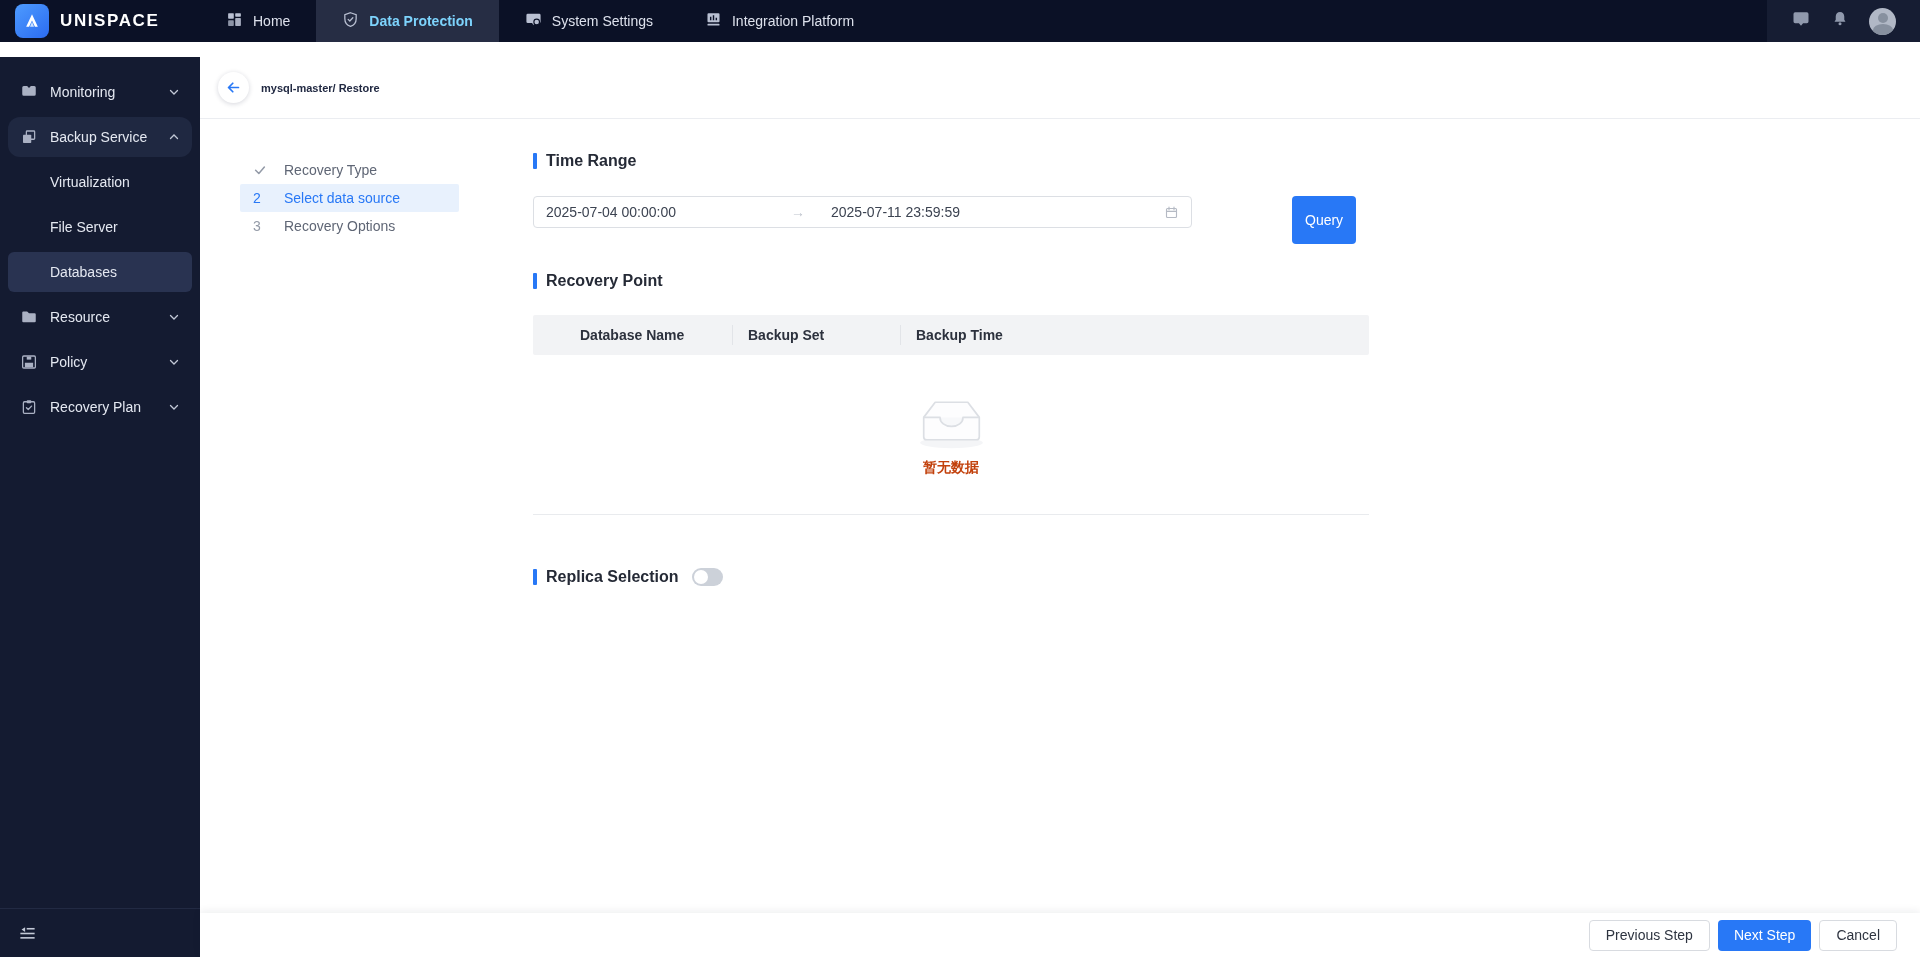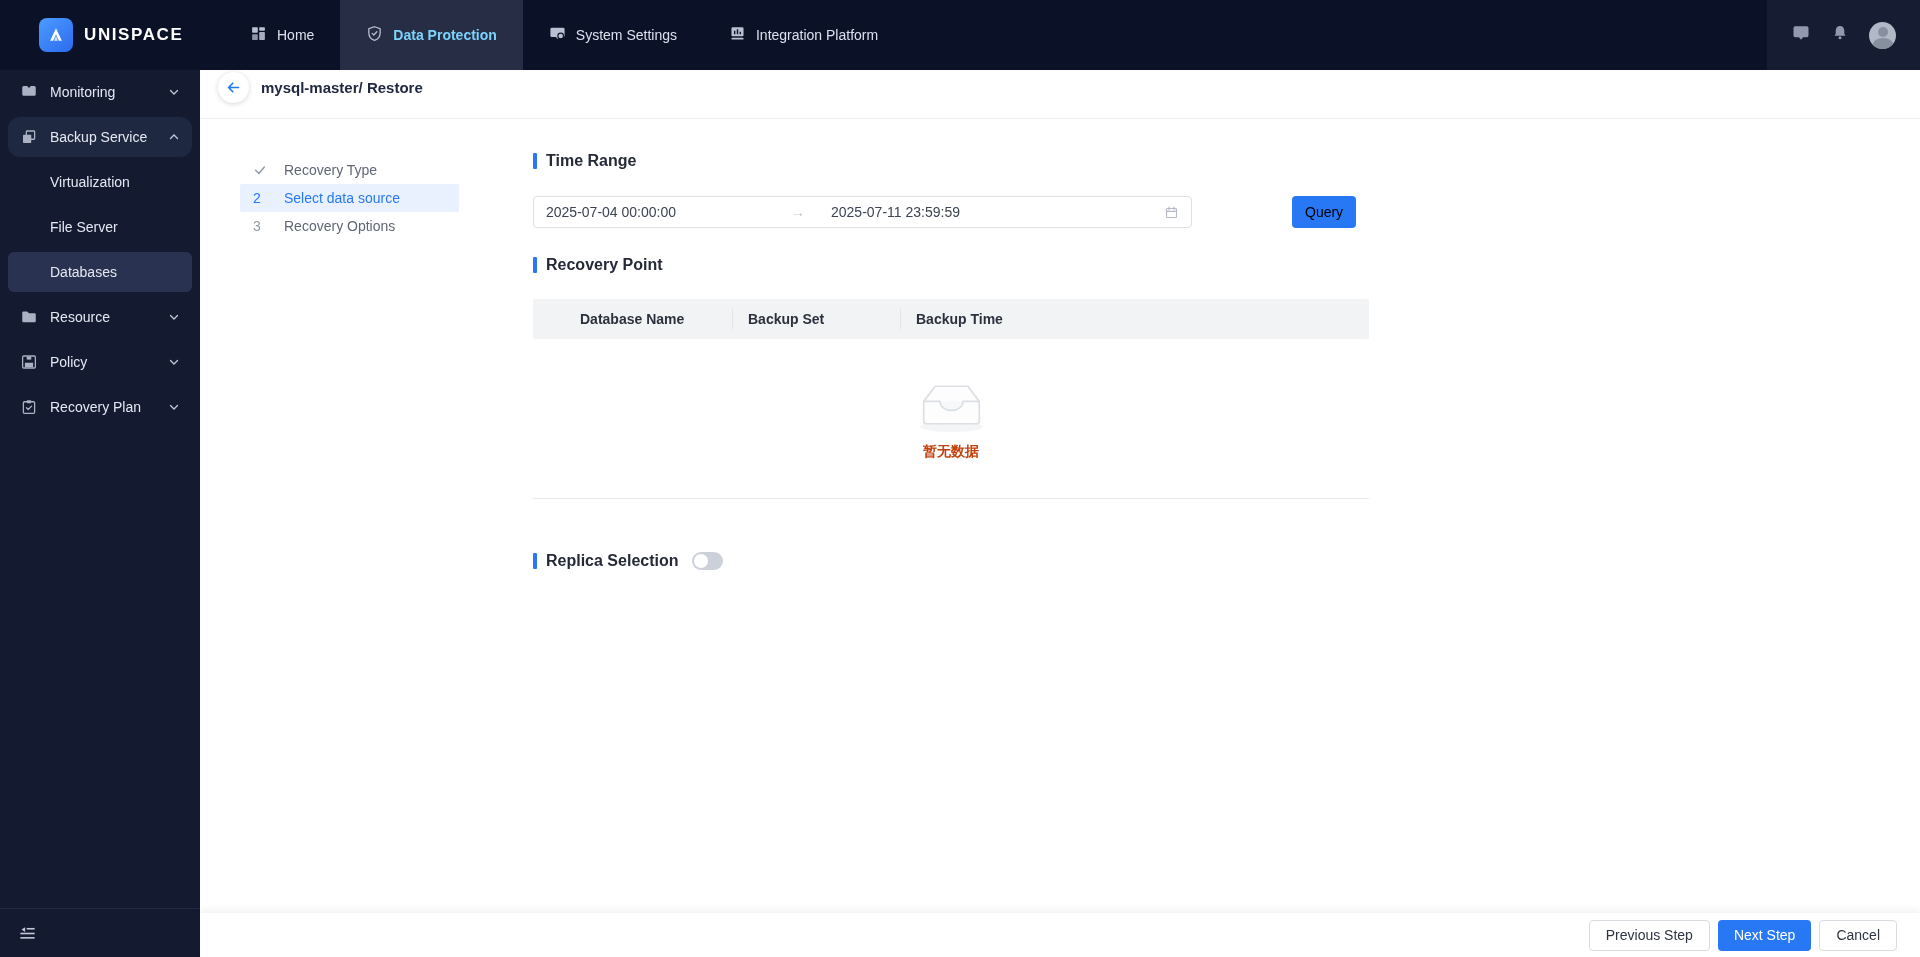--- a/index.html
+++ b/index.html
@@ -1,21 +1,21 @@
 <!DOCTYPE html>
 <html><head>
 <meta charset="utf-8">
 <style>
   * { margin:0; padding:0; box-sizing:border-box; }
   html,body { width:1920px; height:957px; overflow:hidden; }
   body { font-family:"Liberation Sans", sans-serif; background:#fff; position:relative; }
 
   
-  .topbar { position:absolute; top:0; left:0; width:1920px; height:70px;
-    background:#0b1126; display:flex; align-items:stretch; z-index:30;padding-left:24px; }
+  .topbar { position:absolute; top:0; left:0; width:1920px; height:42px;
+    background:#0b1126; display:flex; align-items:stretch; z-index:30; }
   .logo-area { width:200px; display:flex; align-items:center; padding-left:15px; gap:11px; }
   .logo-badge { width:34px; height:34px; border-radius:8px;
     background:linear-gradient(140deg,#4d9bff 0%,#2b6bf0 100%);
     display:flex; align-items:center; justify-content:center; flex:0 0 auto; }
   .brand-name { color:#fff; font-size:17px; font-weight:bold; letter-spacing:1.6px; }
   .topnav { display:flex; align-items:stretch; }
   .nav-tab { display:flex; align-items:center; gap:10px; padding:0 26px;
     color:#dde1ec; font-size:14px; cursor:pointer; }
   .nav-tab svg { color:#b9c0d2; }
   .nav-tab.active { background:#262d44; font-weight:bold; color:#7dd3fc; }
@@ -44,21 +44,21 @@
   .side-footer svg { color:#c3c9d7; cursor:pointer; }
 
   
   .main { position:absolute; left:200px; top:57px; right:0; bottom:0; background:#fff; }
   .page-header { height:62px; border-bottom:1px solid #ebedf1; display:flex;
     align-items:center; padding-left:18px; gap:12px; background:#fff; }
   .back-btn { width:31px; height:31px; border-radius:50%; background:#fff;
     box-shadow:0 1px 5px rgba(20,30,60,.18); border:none; display:flex;
     align-items:center; justify-content:center; cursor:pointer; }
   .back-btn svg { color:#2878f6; }
-  .page-title { font-size:15px; font-weight:bold; color:#212942; }
+  .page-title { font-size:11px; font-weight:bold; color:#212942; }
 
   .content { position:absolute; top:62px; left:0; right:0; bottom:44px; background:#fff; }
 
   
   .steps { position:absolute; left:40px; top:37px; width:219px; }
   .step { height:28px; display:flex; align-items:center; padding-left:13px; gap:16px;
     font-size:14px; color:#5f6675; border-radius:2px; cursor:pointer; }
   .step .marker { width:15px; display:flex; align-items:center; color:#939aa7; font-size:14px; }
   .step.active { background:#e8f1fd; color:#2878f6; }
   .step.active .marker { color:#2878f6; }
@@ -70,22 +70,22 @@
   .sec-bar { width:4px; height:16px; border-radius:1px; background:#2878f6; }
 
   .time-row { margin-top:26px; display:flex; align-items:flex-start; }
   .range-input { width:659px; height:32px; border:1px solid #dcdfe4; border-radius:4px;
     background:#fff; display:flex; align-items:center; padding:0 12px; font-size:14px;
     color:#3c4351; cursor:text; }
   .range-input .date-start { width:245px; }
   .range-input .range-arrow { color:#bfc4cd; width:40px; }
   .range-input .date-end { flex:1; }
   .range-input svg { color:#b5bac4; }
-  .query-btn { margin-left:100px; height:32px; padding:0 13px; border:none;
-    border-radius:4px; background:#2878f6; color:#000000; font-size:14px;
+  .query-btn { margin-left:100px; height:48px; padding:0 13px; border:none;
+    border-radius:4px; background:#2878f6; color:#ffffff; font-size:14px;
     font-family:inherit; cursor:pointer; }
 
   .recovery-sec { margin-top:28px; }
   .table-head { margin-top:25px; height:40px; background:#f2f3f5; border-radius:2px;
     display:flex; align-items:center; }
   .tcell { position:relative; height:100%; display:flex; align-items:center;
     font-size:14px; font-weight:bold; color:#2c313d; }
   .tcell.c1 { width:199px; padding-left:47px; }
   .tcell.c2 { width:168px; padding-left:16px; }
   .tcell.c3 { width:469px; padding-left:16px; }

